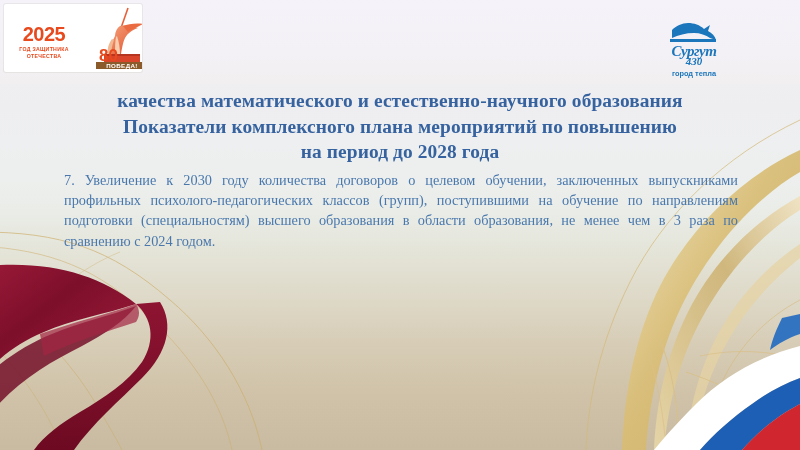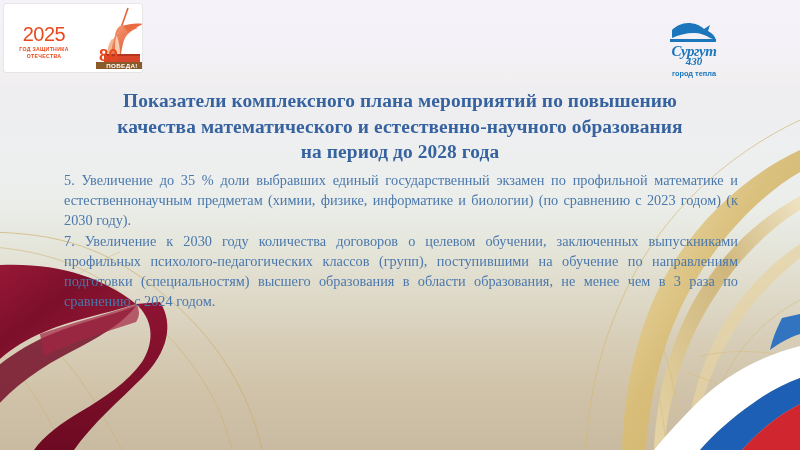--- a/index.html
+++ b/index.html
@@ -41,21 +41,21 @@
     left:4px;top:4px;width:138px;height:68px;
     background:#ffffff;border-radius:2px;
     box-shadow:0 0 0 1px rgba(210,205,200,.35);
     overflow:hidden;
   }
   .l2025-left{
     position:absolute;left:6px;top:20px;width:68px;text-align:center;
     font-family:"Liberation Sans", sans-serif;
   }
   .l2025-num{
-    font-size:20px;font-weight:normal;color:#e8491d;letter-spacing:-0.5px;
+    font-size:20px;font-weight:bold;color:#e8491d;letter-spacing:-0.5px;
     line-height:20px;
   }
   .l2025-sub{
     font-size:5.2px;font-weight:bold;color:#e8491d;line-height:6.5px;
     letter-spacing:.3px;margin-top:2px;
   }
   .l2025-right{position:absolute;left:86px;top:2px;width:66px;height:64px;}
 
   #logo-surgut{
     left:660px;top:10px;width:68px;height:70px;
@@ -216,23 +216,22 @@
       <rect x="10" y="29" width="46" height="3" fill="#1b76bc"></rect>
 
       <text x="34" y="46" text-anchor="middle" font-family="Liberation Serif, serif" font-size="15" font-style="italic" font-weight="bold" fill="#1b76bc" letter-spacing="-0.5">Сургут</text>
       <text x="34" y="55" text-anchor="middle" font-family="Liberation Serif, serif" font-size="11" font-style="italic" font-weight="bold" fill="#1b76bc">430</text>
       <text x="34" y="66" text-anchor="middle" font-family="Liberation Sans, sans-serif" font-size="7.4" font-weight="bold" fill="#1b76bc">город тепла</text>
     </svg>
   </div>
 
 
   <div id="title">
+    <span class="t-line">качества математического и естественно-научного образования</span>
     <span class="t-line">Показатели комплексного плана мероприятий по повышению</span>
-    <span class="t-line">качества математического и естественно-научного образования</span>
     <span class="t-line">на период до 2028 года</span>
   </div>
 
   <div id="body-text">
-    <p class="para">5. Увеличение до 35 % доли выбравших единый государственный экзамен по профильной математике и естественнонаучным предметам (химии, физике, информатике и биологии) (по сравнению с 2023 годом) (к 2030 году).</p>
     <p class="para">7. Увеличение к 2030 году количества договоров о целевом обучении, заключенных выпускниками профильных психолого-педагогических классов (групп), поступившими на обучение по направлениям подготовки (специальностям) высшего образования в области образования, не менее чем в 3 раза по сравнению с 2024 годом.</p>
   </div>
 
 </div>
 
 </body></html>

